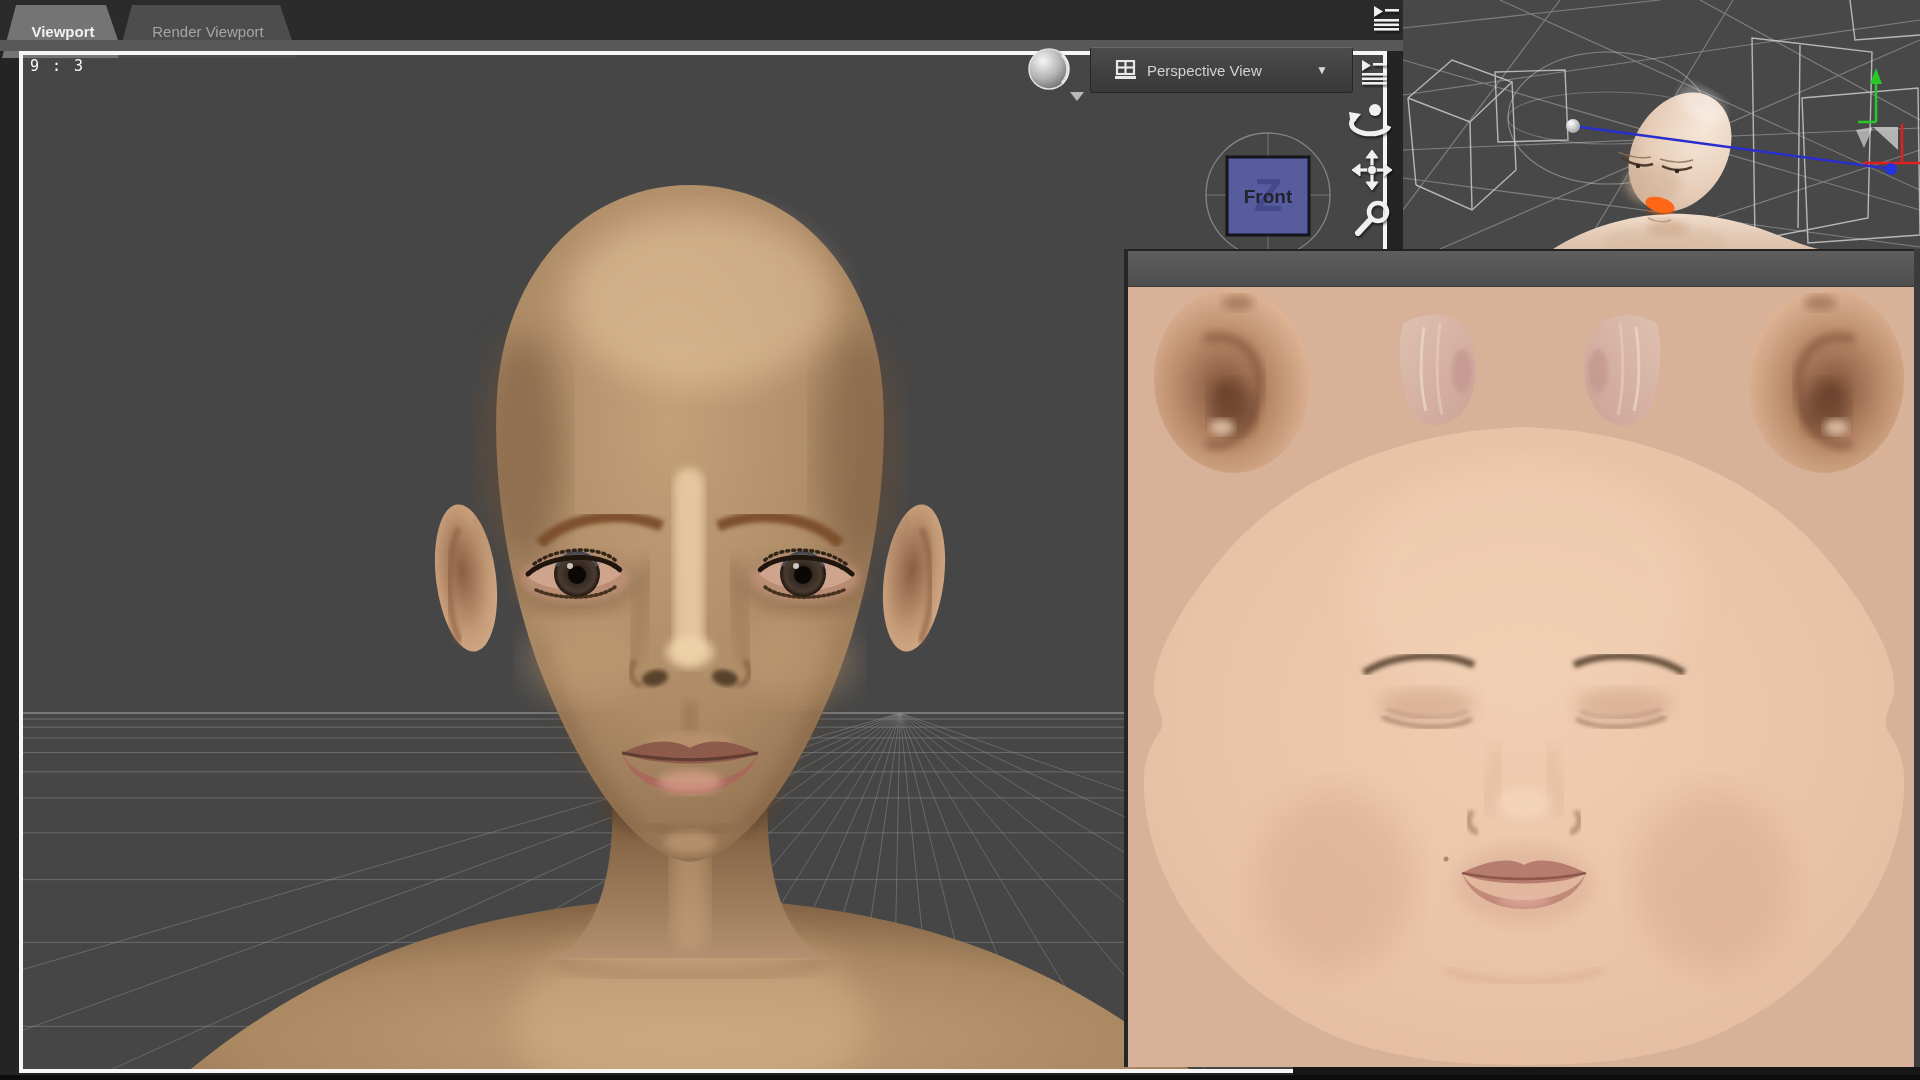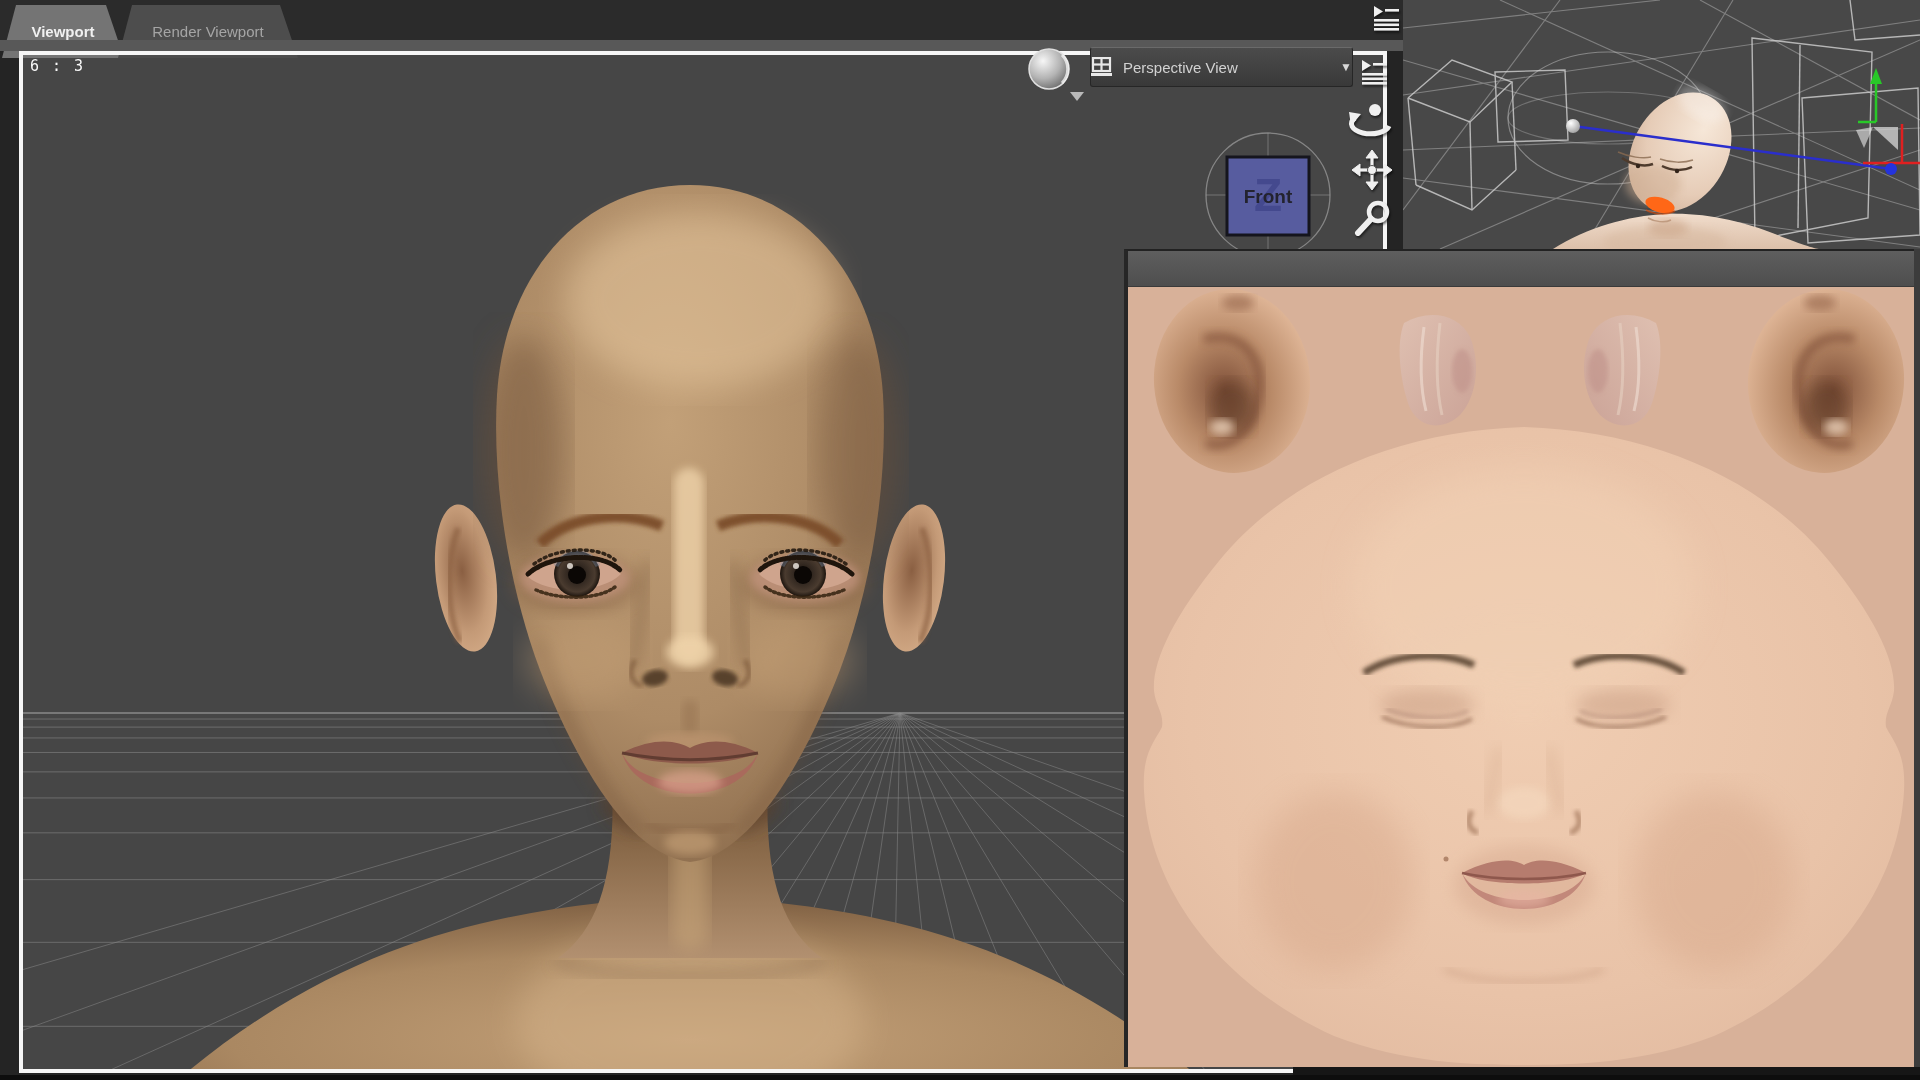--- a/index.html
+++ b/index.html
@@ -17,23 +17,23 @@
   .tab.inactive { background:#4d4d4d; color:#a5a5a5; }
 
   
   #vp-outer { left:0; top:40px; width:1403px; height:1040px; background:#242424; z-index:1; }
   #main-scene { left:0; top:0; width:1920px; height:1080px; z-index:2; }
   #frame-border { left:0; top:0; width:1920px; height:1080px; z-index:4; pointer-events:none; }
   #aspect-label { left:30px; top:57px; z-index:5; color:#fafafa; font-size:15px; letter-spacing:2px;
                   font-family:"DejaVu Sans Mono", monospace; }
 
   
-  #camera-dropdown { left:1090px; top:47px; width:263px; height:40px; z-index:6;
+  #camera-dropdown { left:1090px; top:47px; width:263px; height:46px; z-index:6;
     background:linear-gradient(#4b4b4b,#393939); border:1px solid #262626; border-top:1px solid #6a6a6a;
-    border-radius:3px; display:flex; align-items:center; padding:0 0; gap:10px; }
+    border-radius:3px; display:flex; align-items:center; padding:0 24px; gap:10px; }
   #camera-dropdown .lbl { color:#d2d2d2; font-size:15px; white-space:nowrap; }
   #camera-dropdown .arrow { margin-left:auto; color:#d8d8d8; font-size:12px; }
 
   #drawstyle-btn { left:1026px; top:44px; width:70px; height:62px; z-index:6; }
   #front-navigator { left:1195px; top:125px; width:150px; height:132px; z-index:6; }
   #tool-column { left:1345px; top:0px; width:60px; height:250px; z-index:8;
                  filter:drop-shadow(1px 2px 1px rgba(0,0,0,.55)); }
 
   
   #aux-view { left:1403px; top:0; width:517px; height:249px; background:#484848; z-index:5; overflow:hidden; }
@@ -221,21 +221,21 @@
         <path d="M646,824 C670,835 710,835 734,824" stroke="#7e5a3c" stroke-width="6" fill="none" opacity=".55" filter="url(#b4)"></path>
         <ellipse cx="690" cy="843" rx="26" ry="12" fill="#d2ac80" opacity=".5" filter="url(#b4)"></ellipse>
       </g>
     </g>
   </svg>
 
   <svg id="frame-border" class="abs" viewBox="0 0 1920 1080">
     <rect x="21" y="53" width="1364" height="1018" fill="none" stroke="#f6f6f6" stroke-width="4"></rect>
   </svg>
 
-  <div id="aspect-label" class="abs">6 : 3</div>
+  <div id="aspect-label" class="abs">9 : 3</div>
 
   <svg id="drawstyle-btn" class="abs" viewBox="0 0 70 62">
     <defs>
       <radialGradient id="gSphereIcon" cx="0.35" cy="0.3" r="0.8">
         <stop offset="0%" stop-color="#f6f6f6"></stop>
           <stop offset="55%" stop-color="#b3b3b3"></stop>
           <stop offset="100%" stop-color="#636363"></stop>
       </radialGradient>
     </defs>
     <g>

